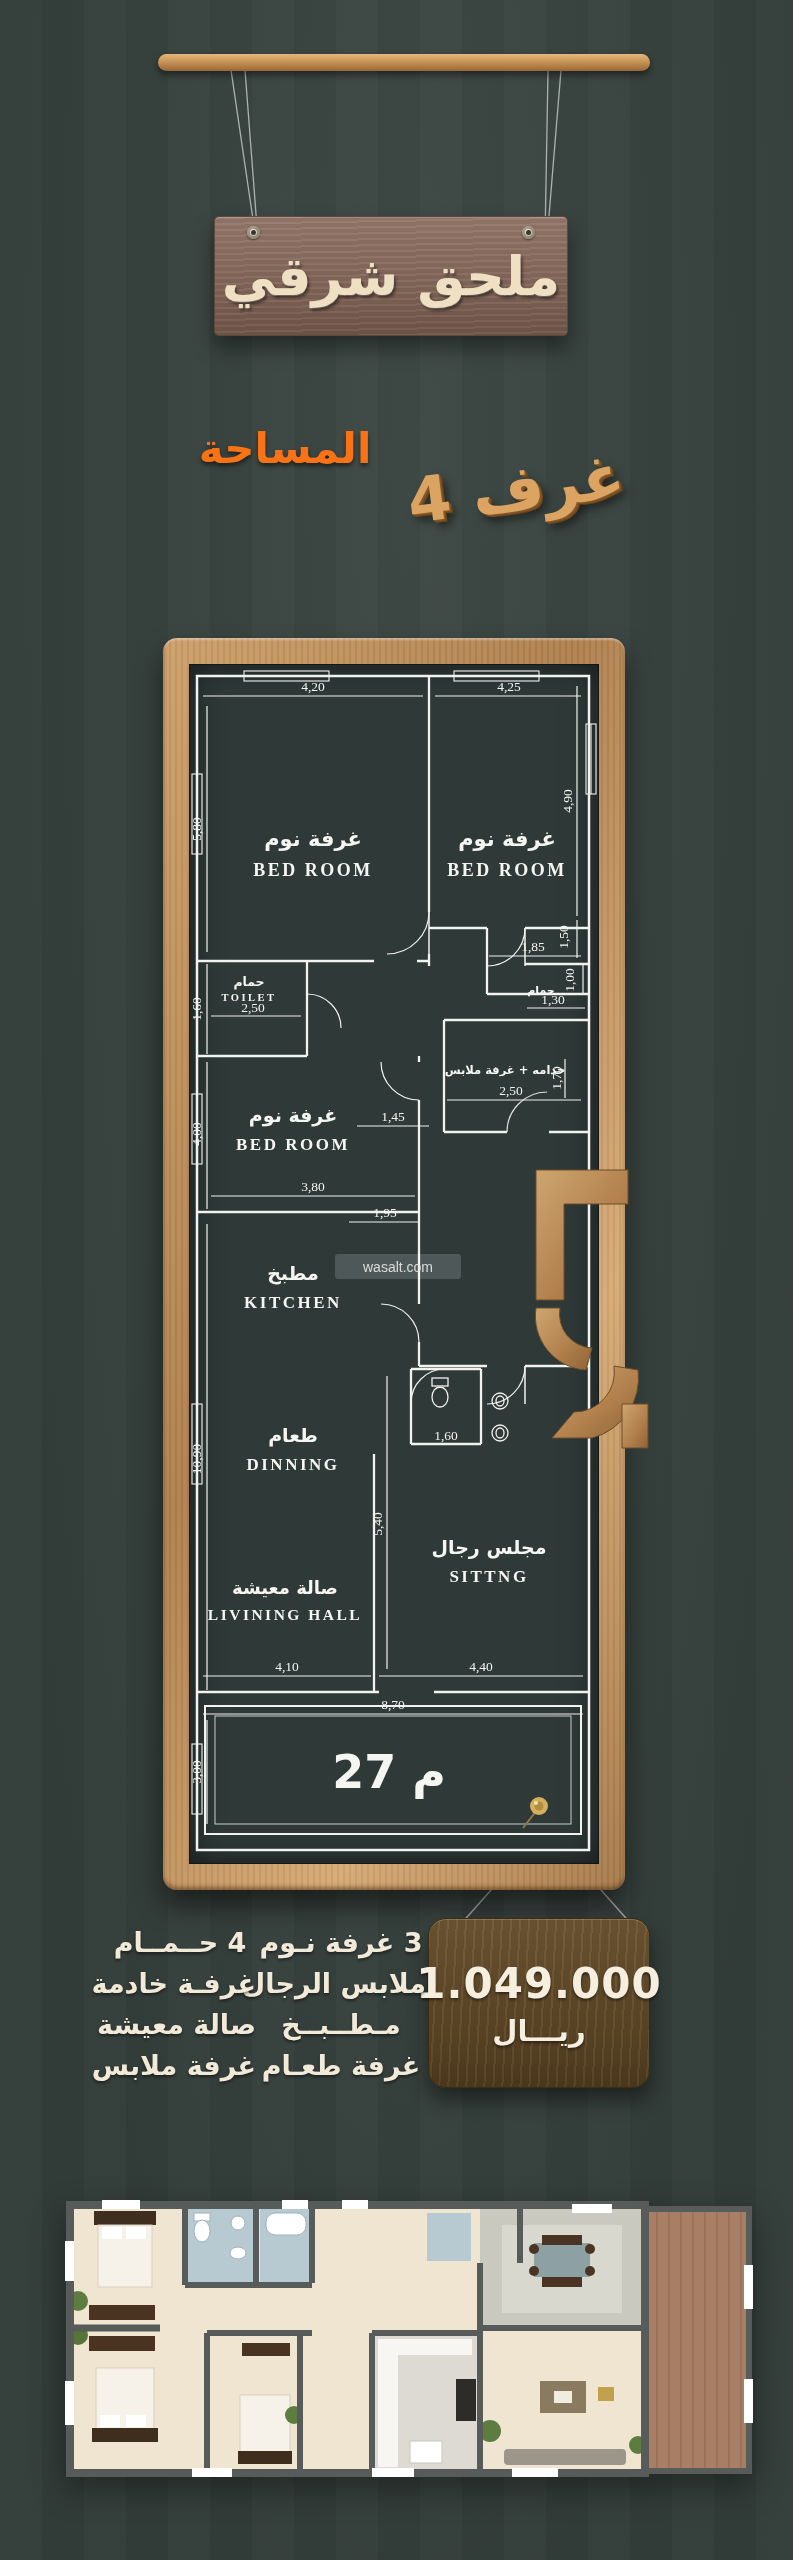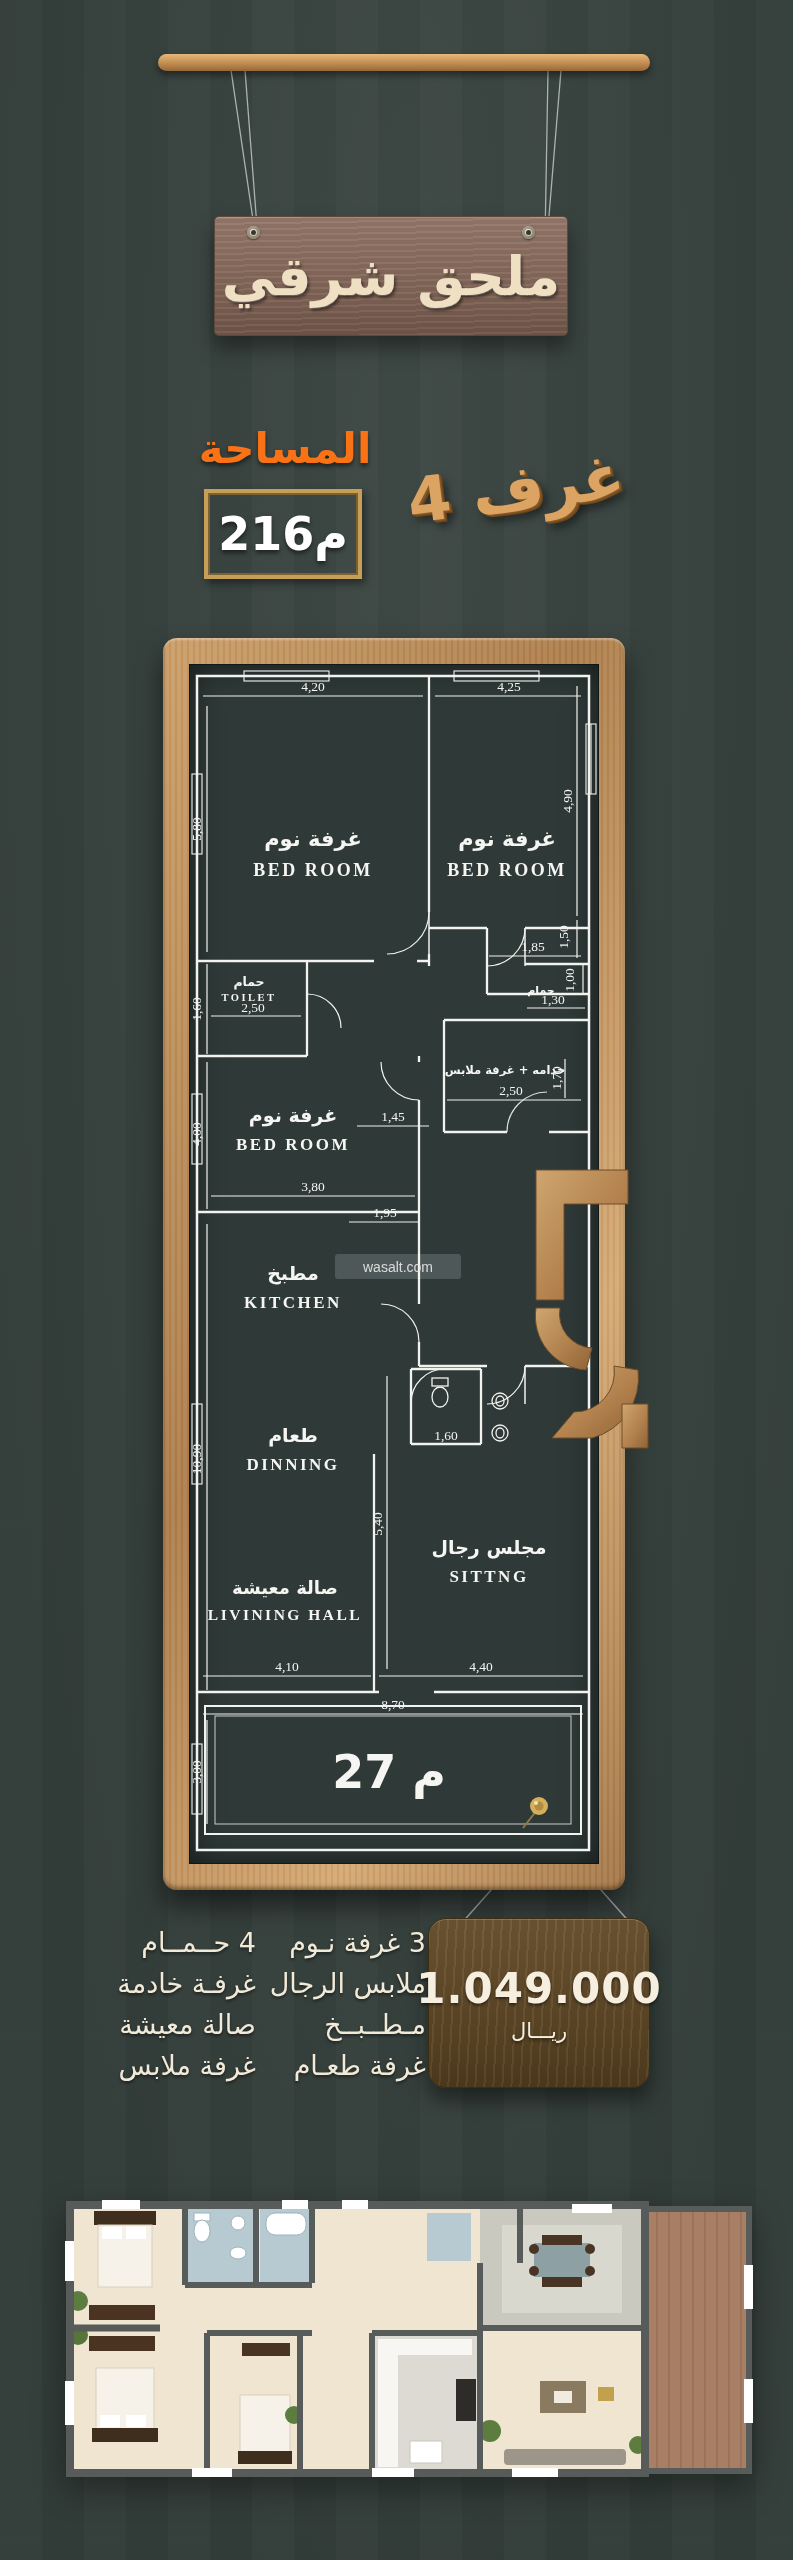--- a/index.html
+++ b/index.html
@@ -60,23 +60,23 @@
   
   .price-sign{left:428px;top:1918px;width:220px;height:168px;border-radius:18px;
     background:linear-gradient(180deg,#6d5532,#5a4424 70%,#4e3a1d),
       repeating-linear-gradient(93deg, rgba(255,255,255,.05) 0 2px, rgba(0,0,0,.05) 2px 9px);
     background-blend-mode:overlay;
     border:1px solid #3c2d12;
     box-shadow:0 12px 20px rgba(0,0,0,.45), inset 0 1px 0 rgba(255,255,255,.2);
     display:flex;flex-direction:column;align-items:center;justify-content:center;gap:6px;}
   .price-amount{font-size:42px;font-weight:bold;color:#f6efdf;letter-spacing:1px;
     text-shadow:0 2px 3px rgba(0,0,0,.5);}
-  .price-currency{font-size:21px;font-weight:normal;color:#f6efdf;text-shadow:0 2px 3px rgba(0,0,0,.5);}
-  
-  .features{direction:rtl;color:#f2ead9;font-weight:normal;text-align:right;}
+  .price-currency{font-size:29px;font-weight:bold;color:#f6efdf;text-shadow:0 2px 3px rgba(0,0,0,.5);}
+  
+  .features{direction:rtl;color:#f2ead9;font-weight:bold;text-align:center;}
   .feat-col1{left:256px;top:1922px;width:170px;}
   .feat-col2{left:104px;top:1922px;width:152px;}
   .feat-item{font-size:27px;line-height:41px;white-space:nowrap;text-shadow:0 2px 3px rgba(0,0,0,.45);}
   
   .plan3d{left:42px;top:2183px;width:715px;height:322px;filter:drop-shadow(0 12px 16px rgba(0,0,0,.35));}
 </style>
 </head>
 <body>
 
 <div class="canvas">
@@ -97,23 +97,20 @@
 
   <div class="abs rod"></div>
 
   <div class="abs sign">
     <span class="grommet g-left"></span>
     <span class="grommet g-right"></span>
     <span class="sign-text">ملحق شرقي</span>
   </div>
 
   <div class="abs area-label">المساحة</div>
-  <div class="abs area-box">
-    <span class="area-value">216م</span>
-  </div>
   <div class="abs rooms-count">4 غرف</div>
 
   <div class="abs plan-frame">
     <div class="plan-inner">
       <svg viewBox="0 0 410 1200" preserveAspectRatio="none">
         <g stroke="#f2f2ef" fill="none" stroke-width="2.5">
           <rect x="8" y="12" width="392" height="1174"></rect>
 
           <g stroke-width="1.1">
             <rect x="55" y="7" width="85" height="10"></rect>

